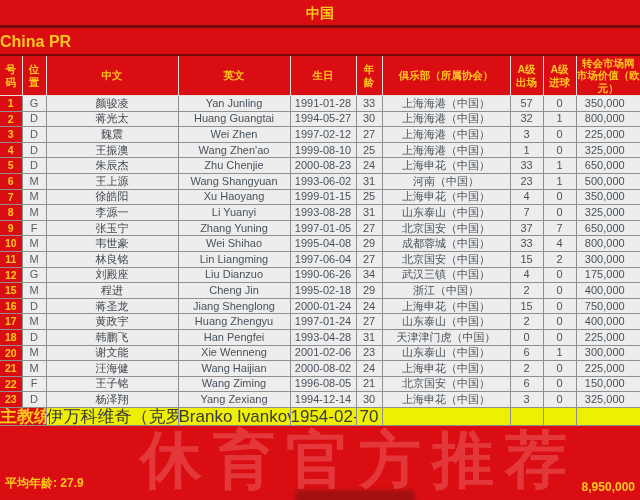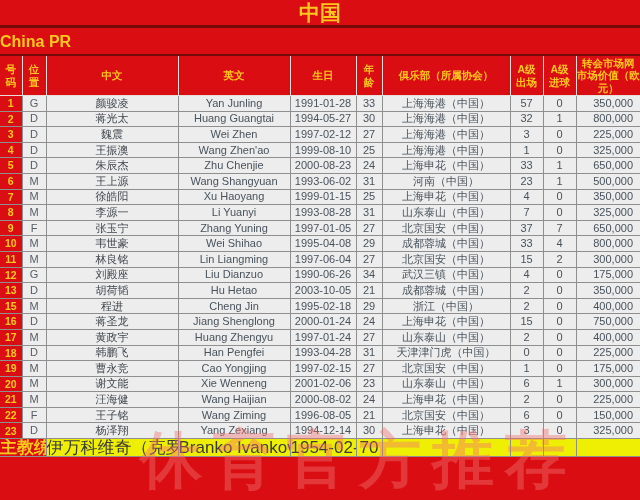--- a/index.html
+++ b/index.html
@@ -1,34 +1,34 @@
 <!DOCTYPE html>
 <html><head>
 <meta charset="utf-8">
 <style>
   html,body{margin:0;padding:0;}
   .page{position:relative;width:640px;height:500px;background:#da0e12;overflow:hidden;
         font-family:"Liberation Sans","DejaVu Sans",sans-serif;}
   .title-cn{height:25px;line-height:26px;text-align:center;color:#ffc81e;font-weight:bold;
-            font-size:21px;border-bottom:3px solid #760a0a;}
+            font-size:14px;border-bottom:3px solid #760a0a;}
   .title-en{height:26px;line-height:27px;text-align:left;color:#ffc81e;font-weight:bold;
             font-size:16px;border-bottom:2px solid #760a0a;}
   table.roster{width:640px;border-collapse:collapse;table-layout:fixed;}
   .roster thead th{background:#da0e12;color:#ffc81e;font-weight:bold;font-size:10.5px;
             white-space:pre-line;height:39px;vertical-align:middle;line-height:1.2;
             padding:0;border:1px solid #e8e0d8;border-top:none;}
   .roster thead th.col-no{border-left:none;}
   .roster thead th.col-value{border-right:none;}
   .roster tbody td{background:#ededed;color:#48525c;font-size:11px;text-align:center;
             height:14.6px;padding:0;line-height:1;border:1px solid #8f8f8f;
             overflow:hidden;white-space:nowrap;}
   .roster tbody td.c-no{background:#da0e12;color:#ffc81e;font-weight:bold;font-size:10.5px;border-left:none;}
   .roster tbody td.c-pos{color:#555e66;}
   .roster tbody td.c-cn{color:#3e454c;}
-  .roster tbody td.c-value{text-align:right;padding-right:7px;border-right:none;}
+  .roster tbody td.c-value{padding-right:7px;border-right:none;}
   .roster tr.coach-row td{background:#efef04;color:#3a3a3a;font-size:17px;}
   .roster tr.coach-row td.coach-label{background:#da0e12;color:#ffc81e;font-weight:bold;border-left:none;}
   .footer{position:absolute;left:0;right:0;bottom:0;height:29px;background:#da0e12;}
   .avg{position:absolute;left:5px;top:4px;font-size:12px;color:#ffc81e;font-weight:bold;}
   .total{position:absolute;right:5px;top:9px;font-size:12px;color:#ffc81e;font-weight:bold;}
   .smudge{position:absolute;left:295px;bottom:-4px;width:120px;height:14px;background:rgba(60,20,20,0.35);
           border-radius:4px;filter:blur(2px);}
   .watermark{position:absolute;left:140px;top:418px;font-size:62px;letter-spacing:11px;font-weight:bold;
           color:rgba(244,112,112,0.42);white-space:nowrap;pointer-events:none;z-index:5;}
 </style>
@@ -212,32 +212,20 @@
           <td class="c-cn">刘殿座</td>
           <td class="c-en">Liu Dianzuo</td>
           <td class="c-bday">1990-06-26</td>
           <td class="c-age">34</td>
           <td class="c-club">武汉三镇（中国）</td>
           <td class="c-caps">4</td>
           <td class="c-goals">0</td>
           <td class="c-value">175,000</td>
         </tr>
         <tr>
-          <td class="c-no">13</td>
-          <td class="c-pos">D</td>
-          <td class="c-cn">胡荷韬</td>
-          <td class="c-en">Hu Hetao</td>
-          <td class="c-bday">2003-10-05</td>
-          <td class="c-age">21</td>
-          <td class="c-club">成都蓉城（中国）</td>
-          <td class="c-caps">2</td>
-          <td class="c-goals">0</td>
-          <td class="c-value">350,000</td>
-        </tr>
-        <tr>
           <td class="c-no">15</td>
           <td class="c-pos">M</td>
           <td class="c-cn">程进</td>
           <td class="c-en">Cheng Jin</td>
           <td class="c-bday">1995-02-18</td>
           <td class="c-age">29</td>
           <td class="c-club">浙江（中国）</td>
           <td class="c-caps">2</td>
           <td class="c-goals">0</td>
           <td class="c-value">400,000</td>
@@ -270,32 +258,20 @@
           <td class="c-no">18</td>
           <td class="c-pos">D</td>
           <td class="c-cn">韩鹏飞</td>
           <td class="c-en">Han Pengfei</td>
           <td class="c-bday">1993-04-28</td>
           <td class="c-age">31</td>
           <td class="c-club">天津津门虎（中国）</td>
           <td class="c-caps">0</td>
           <td class="c-goals">0</td>
           <td class="c-value">225,000</td>
-        </tr>
-        <tr>
-          <td class="c-no">19</td>
-          <td class="c-pos">M</td>
-          <td class="c-cn">曹永竞</td>
-          <td class="c-en">Cao Yongjing</td>
-          <td class="c-bday">1997-02-15</td>
-          <td class="c-age">27</td>
-          <td class="c-club">北京国安（中国）</td>
-          <td class="c-caps">1</td>
-          <td class="c-goals">0</td>
-          <td class="c-value">175,000</td>
         </tr>
         <tr>
           <td class="c-no">20</td>
           <td class="c-pos">M</td>
           <td class="c-cn">谢文能</td>
           <td class="c-en">Xie Wenneng</td>
           <td class="c-bday">2001-02-06</td>
           <td class="c-age">23</td>
           <td class="c-club">山东泰山（中国）</td>
           <td class="c-caps">6</td>
@@ -345,15 +321,20 @@
           <td class="c-bday">1954-02-28</td>
           <td class="c-age">70</td>
           <td class="c-club"></td>
           <td class="c-caps"></td>
           <td class="c-goals"></td>
           <td class="c-value"></td>
         </tr>
       </tbody>
   </table>
 
+  <div class="footer">
+    <div class="avg"><span>平均年龄:</span> <span>27.9</span></div>
+    <div class="smudge"></div>
+    <div class="total">8,950,000</div>
+  </div>
 
   <div class="watermark">休育官方推荐</div>
 </div>
 
 </body></html>

